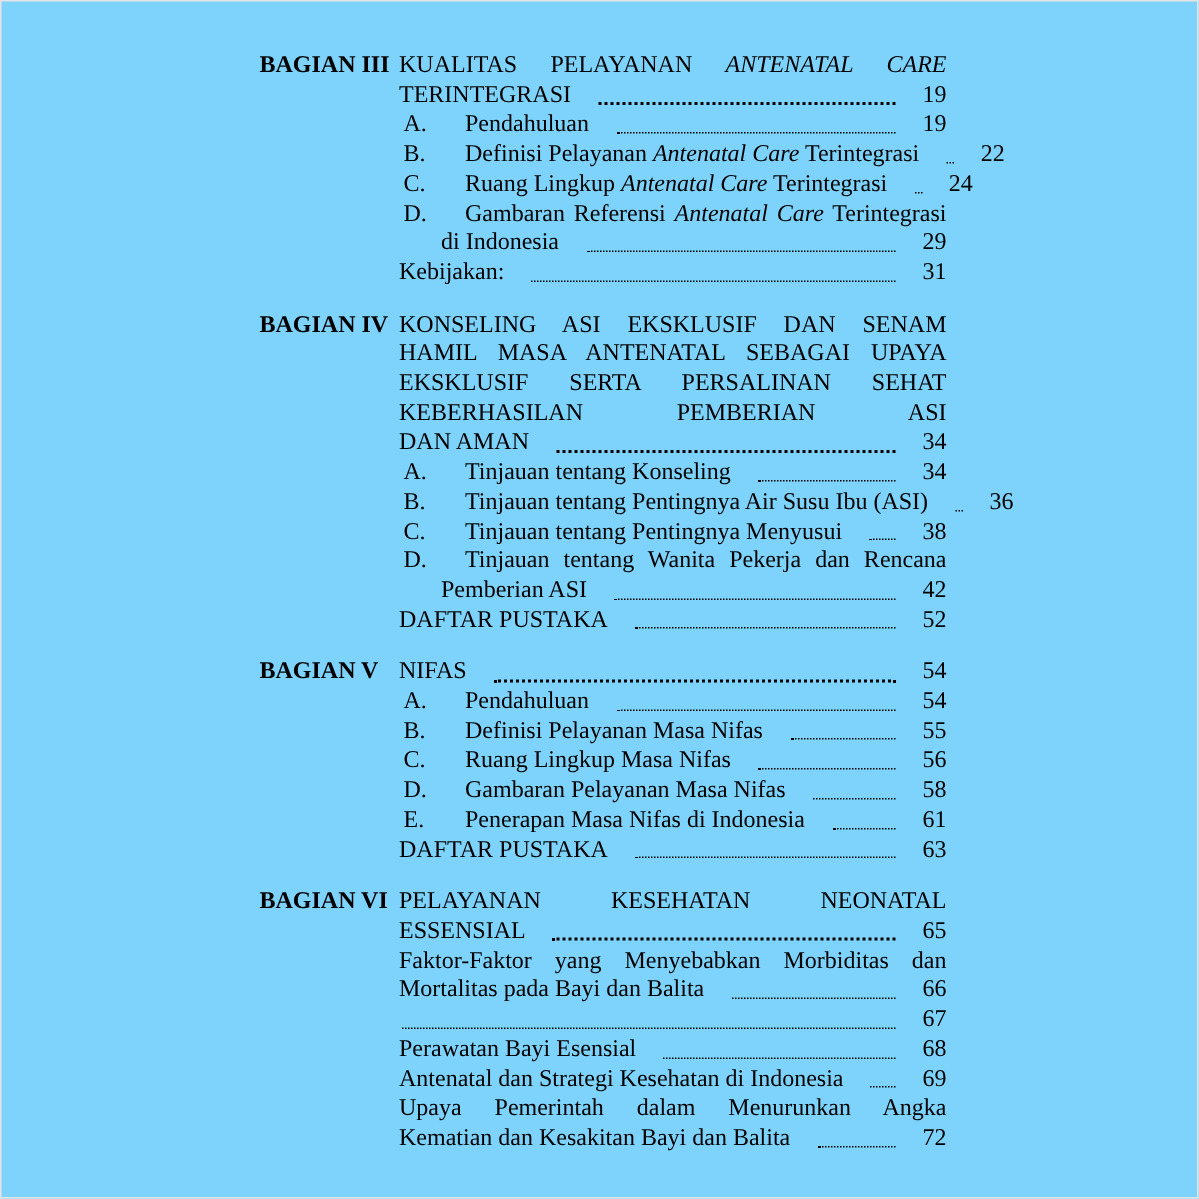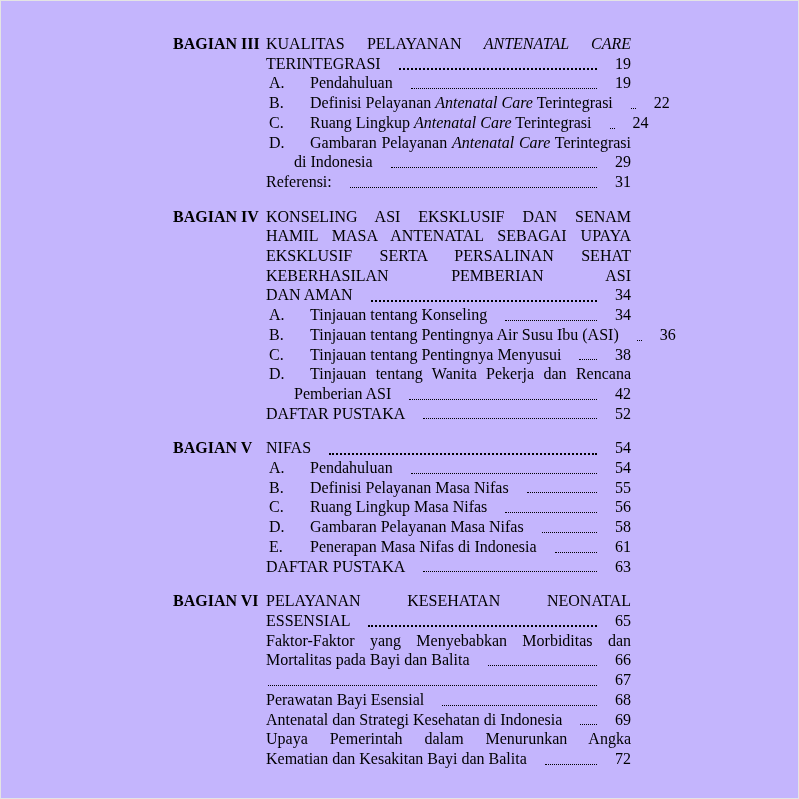--- a/index.html
+++ b/index.html
@@ -6,21 +6,21 @@
   html,body { width:799px; height:799px; overflow:hidden; }
   body {
     background:#ffffff;
     color:#000000;
     font-family:"Liberation Serif","DejaVu Serif",serif;
     font-size:16px;
     line-height:19.7px;
   }
   .page {
     position:absolute; inset:0;
-    background:#c4b5fd;
+    background:#7dd3fc;
     border:1px solid #e4e4e4;
     padding:33px 167px 0 172px;
   }
   .sec { display:flex; margin-bottom:15px; }
   .lbl { width:93px; flex:none; font-weight:bold; }
   .sbody { flex:1 1 auto; min-width:0; }
   .head { font-weight:normal; }
   .it { font-style:italic; }
   .jrow { text-align:justify; text-align-last:justify; }
   .row { display:flex;gap:16px; }
@@ -64,29 +64,29 @@
           <span class="pg">22</span>
         </div>
       <div class="row">
           <span class="letter">C.</span>
           <span class="txt"><span>Ruang Lingkup </span><span class="it">Antenatal Care</span><span> Terintegrasi</span></span>
           <span class="dots"></span>
           <span class="pg">24</span>
         </div>
       <div class="row">
           <span class="letter">D.</span>
-          <span class="jtxt"><span>Gambaran Pelayanan </span><span class="it">Antenatal Care</span><span> Terintegrasi</span></span>
+          <span class="jtxt"><span>Gambaran Referensi </span><span class="it">Antenatal Care</span><span> Terintegrasi</span></span>
         </div>
       <div class="row cont">
           <span class="txt">di Indonesia</span>
           <span class="dots"></span>
           <span class="pg">29</span>
         </div>
       <div class="row">
-          <span class="txt">Referensi:</span>
+          <span class="txt">Kebijakan:</span>
           <span class="dots"></span>
           <span class="pg">31</span>
         </div>
     </div>
   </div>
 
   <div class="sec">
     <div class="lbl">BAGIAN IV</div>
     <div class="sbody">
       <div class="jrow head">KONSELING ASI EKSKLUSIF DAN SENAM</div>

